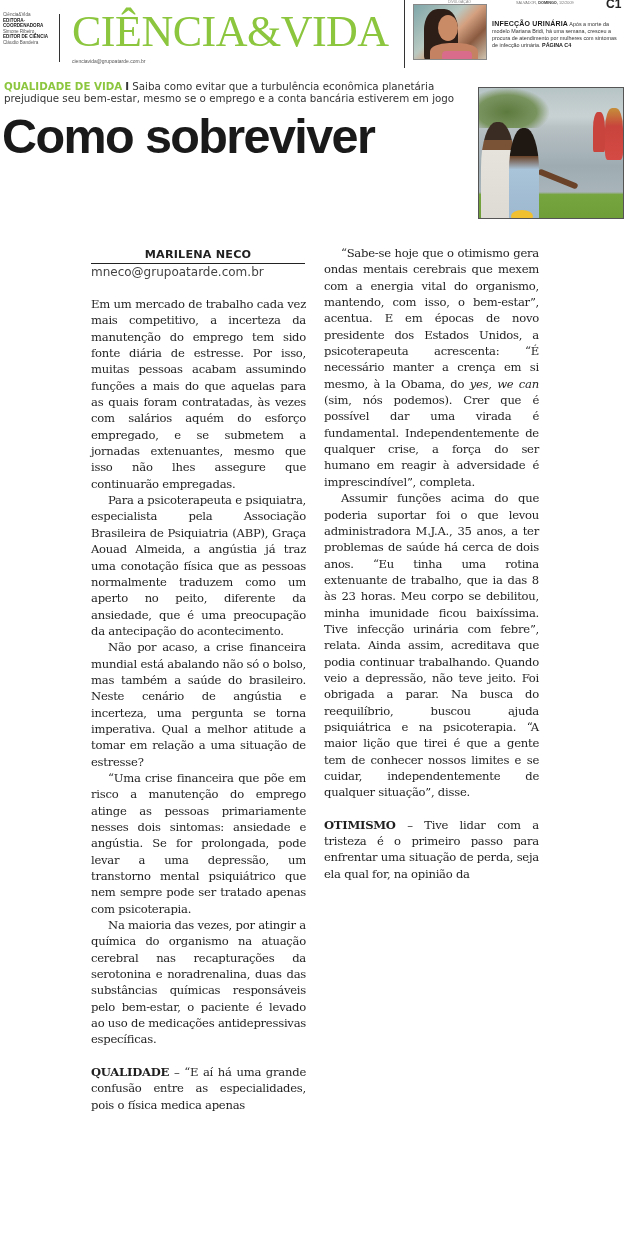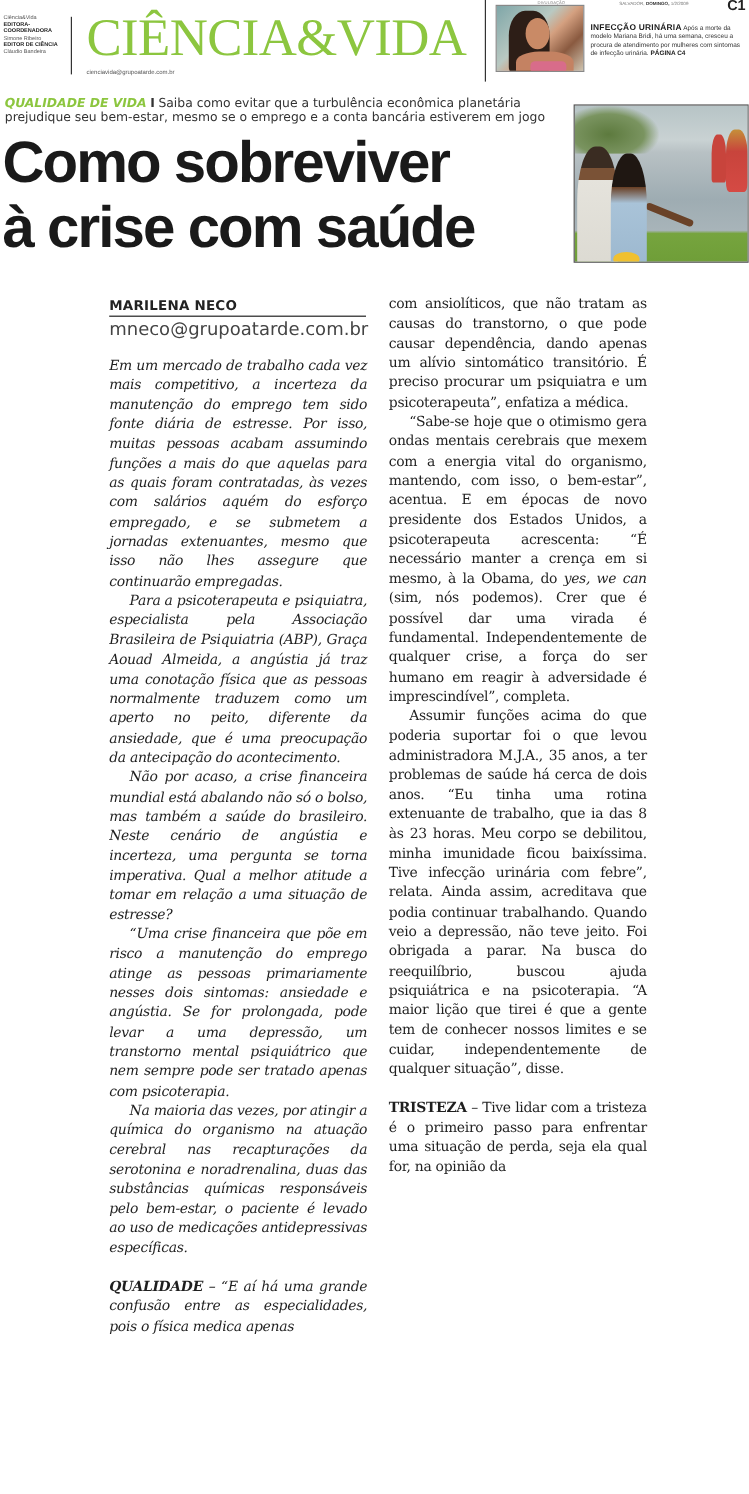--- a/index.html
+++ b/index.html
@@ -23,41 +23,41 @@
   .teaser-credit { position: absolute; left: 448px; top: 0; font-family: "Liberation Sans", sans-serif; font-size: 3.5px; color: #888; }
   .dateline { position: absolute; left: 516px; top: 1px; font-family: "Liberation Sans", sans-serif; font-size: 3.8px; color: #777; white-space: nowrap; }
   .dateline b { color: #333; }
   .page-number { position: absolute; left: 606px; top: -3px; font-family: "Liberation Sans", sans-serif; font-size: 12px; font-weight: bold; color: #222; }
   .teaser-text { position: absolute; left: 492px; top: 20px; width: 130px; font-family: "Liberation Sans", sans-serif; font-size: 5.4px; line-height: 7px; color: #333; }
   .teaser-text .kicker { font-weight: bold; font-size: 7px; color: #1a1a1a; letter-spacing: 0.2px; }
   .teaser-text .pageref { font-weight: bold; color: #1a1a1a; }
 
   
   .deck { position: absolute; left: 4px; top: 80px; width: 466px; font-family: "DejaVu Sans", sans-serif; font-size: 10.3px; line-height: 12.4px; color: #333; }
-  .deck .label { font-weight: bold; color: #8cc63f; font-style: italic; }
+  .deck .label { font-weight: bold; color: #8cc63f; }
   .deck .sep { color: #333; font-weight: bold; padding: 0 3px; }
   .headline { position: absolute; left: 2px; top: 109px; width: 470px; font-family: Liberation Sans, sans-serif; font-size: 48.5px; line-height: 54px; color: #1a1a1a; letter-spacing: -1.6px; }
 
   .main-photo { position: absolute; left: 478px; top: 87px; width: 146px; height: 132px; border: 1px solid #555; overflow: hidden;
     background: linear-gradient(180deg, #b7c4c6 0%, #c9d2d3 22%, #b8c1c4 30%, #9eacb2 60%, #a8b4b9 80%, #76a43e 82%, #6f9e38 100%); }
   .main-photo .trees { position: absolute; left: 0; top: 0; width: 70px; height: 40px; background: radial-gradient(ellipse at 40% 60%, #5d7a3e 0%, #7a9460 50%, transparent 72%); }
   .main-photo .statue1 { position: absolute; left: 114px; top: 24px; width: 12px; height: 40px; background: #c8443c; border-radius: 40% 40% 10% 10%; }
   .main-photo .statue2 { position: absolute; left: 126px; top: 20px; width: 18px; height: 52px; background: linear-gradient(180deg,#c58f3a 0%,#c8443c 35%,#d54a44 100%); border-radius: 40% 40% 15% 15%; }
   .main-photo .man { position: absolute; left: 2px; top: 34px; width: 34px; height: 100px; background: linear-gradient(180deg,#3a2c22 0%,#3a2c22 18%,#7a5236 18%,#7a5236 28%,#e5e3dc 28%,#dcdad2 100%); border-radius: 45% 45% 6% 6%; }
   .main-photo .woman { position: absolute; left: 30px; top: 40px; width: 30px; height: 94px; background: linear-gradient(180deg,#1f1712 0%,#1f1712 30%,#6a4228 30%,#a9c3d8 44%,#9cb8cf 100%); border-radius: 45% 45% 6% 6%; }
   .main-photo .arm { position: absolute; left: 58px; top: 88px; width: 42px; height: 6px; background: #6a4228; transform: rotate(22deg); border-radius: 3px; }
   .main-photo .flowers { position: absolute; left: 32px; top: 122px; width: 22px; height: 12px; background: #f0c030; border-radius: 50%; }
 
   
-  .byline { position: absolute; left: 91px; top: 248px; width: 214px; font-family: "DejaVu Sans", sans-serif; font-size: 11.2px; font-weight: bold; color: #222; padding-bottom: 2px; border-bottom: 1px solid #222; letter-spacing: 0.2px; }
-  .byline-email { position: absolute; left: 91px; top: 265px; font-family: "DejaVu Sans", sans-serif; font-size: 15px; color: #444; }
+  .byline { position: absolute; left: 91px; top: 248px; width: 214px; font-family: "DejaVu Sans", sans-serif; font-size: 11.2px; font-weight: bold; color: #222; padding-bottom: 2px; border-bottom: 1px solid #222; letter-spacing: 0.2px; text-align: center; }
+  .byline-email { position: absolute; left: 91px; top: 265px; font-family: "DejaVu Sans", sans-serif; font-size: 12px; color: #444; }
 
   
   .col { position: absolute; width: 215px; font-family: "DejaVu Serif", serif; font-size: 11.6px; line-height: 16.35px; color: #1f1f1f; text-align: justify; letter-spacing: -0.25px; }
-  .col1 { left: 91px; top: 296px; font-style: italic; }
+  .col1 { left: 91px; top: 296px; }
   .col2 { left: 324px; top: 245px; }
   .col p { text-indent: 0; }
   .col p.ind { text-indent: 17px; }
   .col p.gap { margin-top: 16px; }
   .col .sub { font-weight: bold; }
   .col em { font-style: italic; }
 </style>
 </head>
 <body>
 
@@ -91,21 +91,20 @@
   <span class="kicker">INFECÇÃO URINÁRIA</span>
   <span>Após a morte da modelo Mariana Bridi, há uma semana, cresceu a procura de atendimento por mulheres com sintomas de infecção urinária.</span>
   <span class="pageref">PÁGINA C4</span>
 </div>
 
 <div class="deck">
   <span class="label">QUALIDADE DE VIDA</span><span class="sep">I</span><span>Saiba como evitar que a turbulência econômica planetária prejudique seu bem-estar, mesmo se o emprego e a conta bancária estiverem em jogo</span>
 </div>
 <h1 class="headline">
   <span>Como sobreviver</span><br>
-  <span>à crise com saúde</span>
 </h1>
 
 <div class="main-photo">
   <div class="trees"></div>
   <div class="statue1"></div>
   <div class="statue2"></div>
   <div class="arm"></div>
   <div class="man"></div>
   <div class="woman"></div>
   <div class="flowers"></div>
@@ -117,17 +116,16 @@
 <div class="col col1">
   <p>Em um mercado de trabalho cada vez mais competitivo, a incerteza da manutenção do emprego tem sido fonte diária de estresse. Por isso, muitas pessoas acabam assumindo funções a mais do que aquelas para as quais foram contratadas, às vezes com salários aquém do esforço empregado, e se submetem a jornadas extenuantes, mesmo que isso não lhes assegure que continuarão empregadas.</p>
   <p class="ind">Para a psicoterapeuta e psiquiatra, especialista pela Associação Brasileira de Psiquiatria (ABP), Graça Aouad Almeida, a angústia já traz uma conotação física que as pessoas normalmente traduzem como um aperto no peito, diferente da ansiedade, que é uma preocupação da antecipação do acontecimento.</p>
   <p class="ind">Não por acaso, a crise financeira mundial está abalando não só o bolso, mas também a saúde do brasileiro. Neste cenário de angústia e incerteza, uma pergunta se torna imperativa. Qual a melhor atitude a tomar em relação a uma situação de estresse?</p>
   <p class="ind">“Uma crise financeira que põe em risco a manutenção do emprego atinge as pessoas primariamente nesses dois sintomas: ansiedade e angústia. Se for prolongada, pode levar a uma depressão, um transtorno mental psiquiátrico que nem sempre pode ser tratado apenas com psicoterapia.</p>
   <p class="ind">Na maioria das vezes, por atingir a química do organismo na atuação cerebral nas recapturações da serotonina e noradrenalina, duas das substâncias químicas responsáveis pelo bem-estar, o paciente é levado ao uso de medicações antidepressivas específicas.</p>
   <p class="gap"><span class="sub">QUALIDADE</span><span> – “E aí há uma grande confusão entre as especialidades, pois o física medica apenas</span></p>
 </div>
 
 <div class="col col2">
-  <p>com ansiolíticos, que não tratam as causas do transtorno, o que pode causar dependência, dando apenas um alívio sintomático transitório. É preciso procurar um psiquiatra e um psicoterapeuta”, enfatiza a médica.</p>
   <p class="ind"><span>“Sabe-se hoje que o otimismo gera ondas mentais cerebrais que mexem com a energia vital do organismo, mantendo, com isso, o bem-estar”, acentua. E em épocas de novo presidente dos Estados Unidos, a psicoterapeuta acrescenta: “É necessário manter a crença em si mesmo, à la Obama, do </span><em>yes, we can</em><span> (sim, nós podemos). Crer que é possível dar uma virada é fundamental. Independentemente de qualquer crise, a força do ser humano em reagir à adversidade é imprescindível”, completa.</span></p>
   <p class="ind">Assumir funções acima do que poderia suportar foi o que levou administradora M.J.A., 35 anos, a ter problemas de saúde há cerca de dois anos. “Eu tinha uma rotina extenuante de trabalho, que ia das 8 às 23 horas. Meu corpo se debilitou, minha imunidade ficou baixíssima. Tive infecção urinária com febre”, relata. Ainda assim, acreditava que podia continuar trabalhando. Quando veio a depressão, não teve jeito. Foi obrigada a parar. Na busca do reequilíbrio, buscou ajuda psiquiátrica e na psicoterapia. “A maior lição que tirei é que a gente tem de conhecer nossos limites e se cuidar, independentemente de qualquer situação”, disse.</p>
-  <p class="gap"><span class="sub">TRISTEZA</span><span> – Tive lidar com a tristeza é o primeiro passo para enfrentar uma situação de perda, seja ela qual for, na opinião da</span></p>
+  <p class="gap"><span class="sub">OTIMISMO</span><span> – Tive lidar com a tristeza é o primeiro passo para enfrentar uma situação de perda, seja ela qual for, na opinião da</span></p>
 </div>
 
 </body></html>

